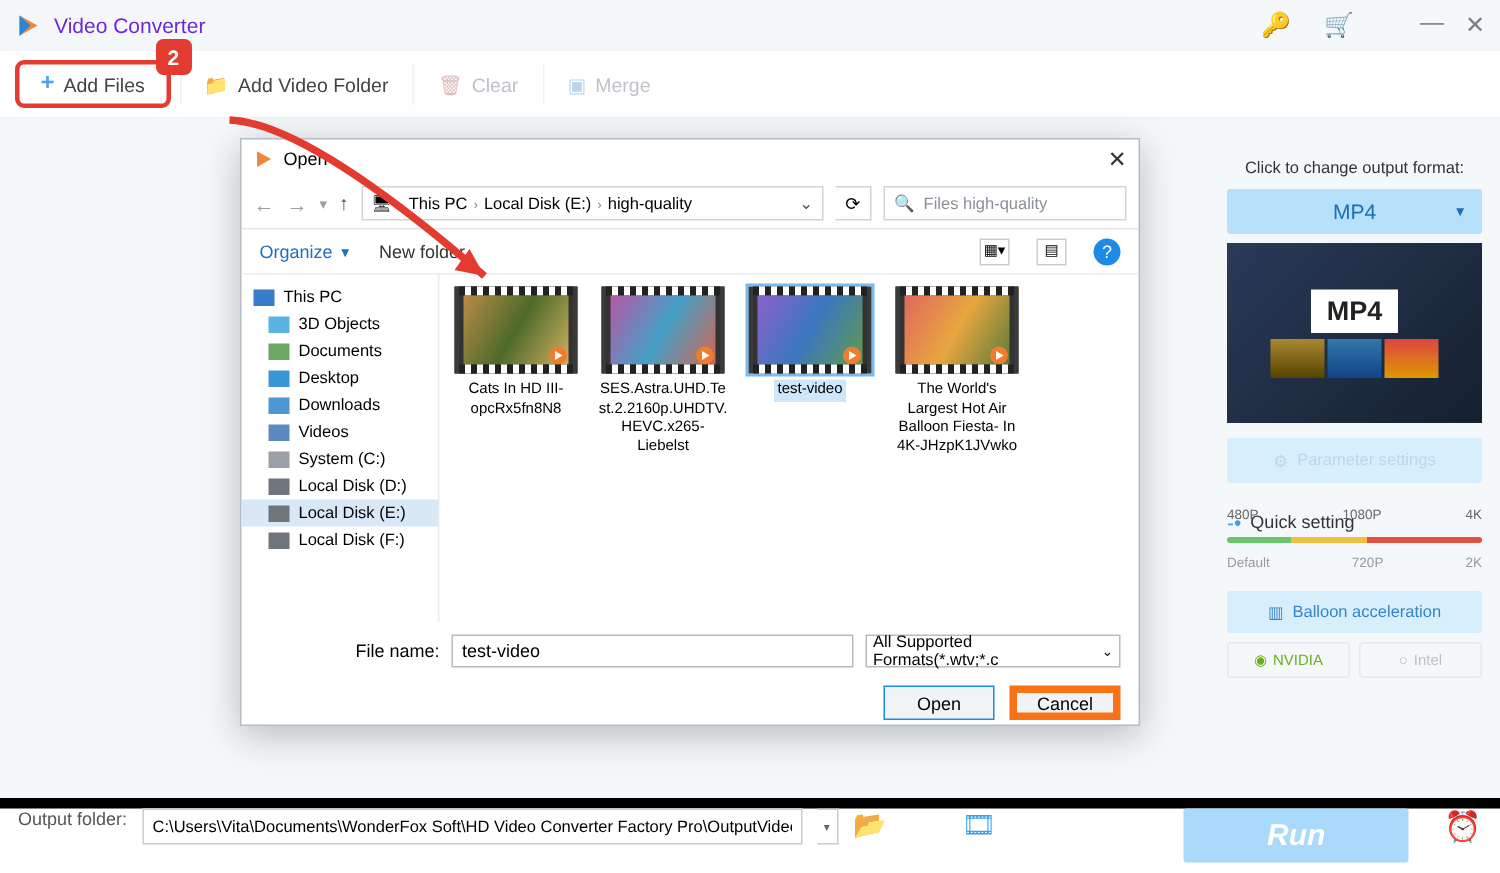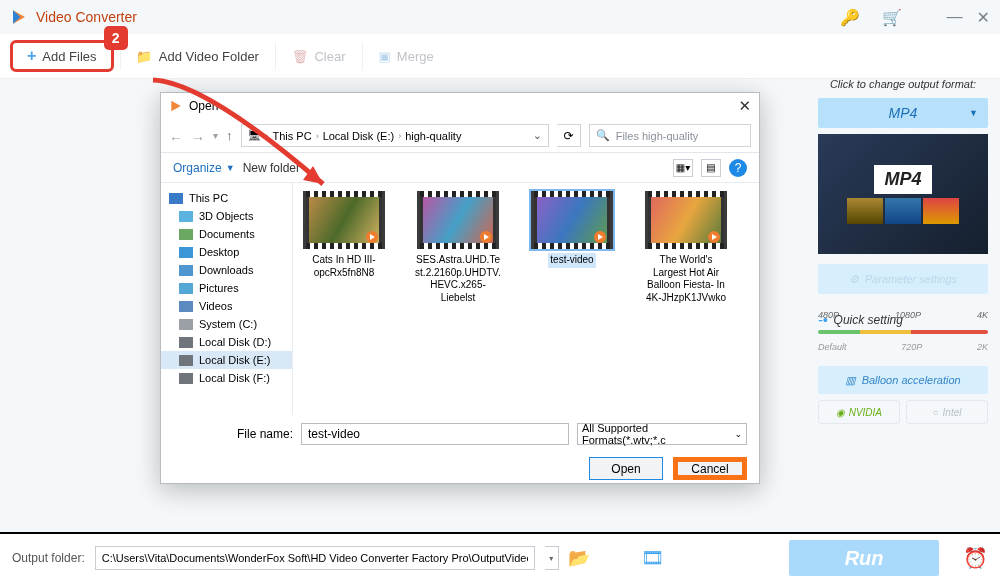--- a/index.html
+++ b/index.html
@@ -1,39 +1,39 @@
 <!DOCTYPE html>
 <html><head>
 <meta charset="utf-8">
 <style>
 * { box-sizing: border-box; margin: 0; padding: 0; font-family: "Segoe UI", Tahoma, sans-serif; }
 body { width: 1000px; height: 582px; background: #f5f8fa; overflow: hidden; position: relative; }
 
 
 .titlebar { height: 34px; display: flex; align-items: center; padding: 0 10px; background: #f5f8fa; }
 .logo-icon { width: 18px; height: 18px; margin-right: 8px; }
-.title-text { color: #c2410c; font-size: 14px; flex: 1; }
+.title-text { color: #6d28d9; font-size: 14px; flex: 1; }
 .title-icons { display: flex; gap: 22px; align-items: center; }
 .title-icons span { color: #e6b0b0; cursor: pointer; }
 .win-controls { display:flex; gap:14px; margin-left:22px;}
 .win-controls span{ color:#7b8088;}
 
 
 .toolbar { height: 45px; background: #fff; display: flex; align-items: center; padding: 0 10px; border-bottom:1px solid #eef1f4;}
 .tool-btn { display: flex; align-items: center; gap: 6px; font-size: 13px; color: #444; padding: 4px 10px; cursor: pointer; }
 .tool-btn.disabled { color: #bfc3c9; }
 .addfiles-wrap { position: relative; }
 .addfiles-red { border: 3px solid #e33b2f; border-radius: 6px; padding: 4px 14px; }
 .badge-2 { position: absolute; top: -14px; right: -14px; background: #e33b2f; color: #fff; width: 24px; height: 24px; border-radius: 5px; font-size: 14px; font-weight: 600; display: flex; align-items: center; justify-content: center; }
 .plus-ic{ color:#4AA3EE; font-weight:600; font-size:16px;}
 .folder-ic{ color:#f5b847;}
 .sep { width: 1px; height: 28px; background: #eef1f4; margin: 0 6px; }
 
 
-.rightpanel { position: absolute; right: 12px; top: 78px; width: 170px; font-style: italic; }
+.rightpanel { position: absolute; right: 12px; top: 106px; width: 170px; }
 .rp-title { font-size: 11px; color: #333; text-align: center; margin-bottom: 8px; }
 .format-sel { background: #b7e0fb; height: 30px; display: flex; align-items: center; justify-content: center; color: #1a6fb5; font-size: 14px; position: relative; border-radius:2px;}
 .format-sel::after { content: "▼"; position: absolute; right: 10px; font-size: 9px; color: #1a6fb5; }
 .format-thumb { height: 120px; background: linear-gradient(135deg,#2a3a58,#15202e); margin-top: 6px; display:flex; flex-direction:column; align-items:center; justify-content:center; gap:4px; position:relative; overflow:hidden;}
 .mp4-badge{background:#fff;color:#222;font-weight:800;font-size:18px;padding:4px 10px;}
 .film-strip{display:flex;gap:2px;}
 .film-strip div{width:36px;height:26px;}
 .fs1{background:linear-gradient(#a83,#540);}
 .fs2{background:linear-gradient(#37a,#148);}
 .fs3{background:linear-gradient(#d44,#d90);}
@@ -42,42 +42,42 @@
 .arrow-dot{color:#3aa0f0;font-size:14px;}
 .res-bar{margin-top:10px;height:4px;background:linear-gradient(90deg,#6bc46b 0%,#6bc46b 25%,#f0c03c 25%,#f0c03c 55%,#e25040 55%,#e25040 100%);border-radius:2px;position:relative;}
 .res-labels{display:flex;justify-content:space-between;font-size:9px;color:#666;margin-top:-18px;}
 .res-labels2{display:flex;justify-content:space-between;font-size:9px;color:#999;margin-top:8px;}
 .hw-btn{background:#d7effd;height:28px;display:flex;align-items:center;justify-content:center;gap:6px;font-size:11px;color:#3585c9;border-radius:2px;margin-top:14px;}
 .gpu-row{display:flex;gap:6px;margin-top:6px;}
 .gpu-box{flex:1;height:24px;border:1px solid #e4e8ec;border-radius:3px;display:flex;align-items:center;justify-content:center;font-size:10px;gap:4px;}
 .nv{color:#6ab019;} .intel{color:#bcc1c6;}
 
 
-.bottombar { position: absolute; bottom: 0; left: 0; right: 0; height: 50px; background: #fff; display: flex; align-items: center; padding: 0 12px; gap: 10px; border-top:2px solid #000000;}
+.bottombar { position: absolute; bottom: 0; left: 0; right: 0; height: 50px; background: #fff; display: flex; align-items: flex-start; padding: 0 12px; gap: 10px; border-top:7px solid #000000;}
 .of-label { font-size: 12px; color: #555; }
 .of-input { flex: 0 0 440px; height: 24px; border: 1px solid #c7cdd3; font-size: 11px; padding: 0 6px; }
 .of-dd{width:14px;height:24px;border:1px solid #c7cdd3;border-left:none;display:flex;align-items:center;justify-content:center;font-size:8px;color:#666;}
 .bb-icon{color:#3aa0f0;font-size:18px;}
 .run-btn { margin-left:auto; width: 150px; height: 36px; background: #a9d9fb; color: #fff; font-size: 20px; font-weight: 700; font-style: italic; display:flex;align-items:center;justify-content:center; border-radius:2px;}
 .alarm-ic{color:#3aa0f0;font-size:20px;margin-left:14px;}
 
 
 .dialog { position: absolute; left: 160px; top: 92px; width: 600px; height: 392px; background: #fff; border: 1px solid #b6bcc2; box-shadow: 0 6px 24px rgba(0,0,0,.25); }
 .dlg-titlebar{height:26px;display:flex;align-items:center;padding:0 8px;font-size:12px;}
 .dlg-titlebar .sp{flex:1;}
 .dlg-close{font-size:15px;color:#333;cursor:pointer;}
 .dlg-nav{height:34px;border-bottom:1px solid #e3e6ea;display:flex;align-items:center;padding:0 8px;gap:8px;font-size:12px;}
 .nav-ar{color:#9aa0a6;font-size:14px;}
 .nav-up{color:#555;font-size:13px;}
 .crumbs{flex:1;border:1px solid #cfd4d9;height:23px;display:flex;align-items:center;padding:0 6px;gap:4px;font-size:11px;}
 .crumbs .sep-c{color:#888;font-size:9px;}
 .crumbs .dd{margin-left:auto;color:#555;}
 .refresh{border:1px solid #cfd4d9;border-left:none;height:23px;width:24px;display:flex;align-items:center;justify-content:center;}
 .searchbox{border:1px solid #cfd4d9;height:23px;width:162px;display:flex;align-items:center;padding:0 6px;color:#8a9099;font-size:11px;gap:6px;}
-.dlg-toolbar{height:30px;border-bottom:1px solid #e9ecef;display:flex;align-items:center;padding:0 12px;gap:8px;font-size:12px;}
+.dlg-toolbar{height:30px;border-bottom:1px solid #e9ecef;display:flex;align-items:center;padding:0 12px;gap:18px;font-size:12px;}
 .org{color:#1e6fc0;display:flex;align-items:center;gap:4px;}
 .newf{color:#333;}
 .dlg-toolbar .sp{flex:1;}
 .view-ic{width:20px;height:18px;border:1px solid #c9ced3;display:inline-block;font-size:10px; text-align:center; line-height:16px;}
 .help-ic{width:18px;height:18px;border-radius:50%;background:#1e8ae6;color:#fff;font-size:12px;text-align:center;line-height:18px;}
 
 .dlg-body{display:flex;height:232px;}
 .tree{width:132px;border-right:1px solid #e9ecef;font-size:11px;padding-top:6px;overflow:hidden;}
 .tree-item{display:flex;align-items:center;gap:6px;padding:3px 6px 3px 18px;white-space:nowrap;}
 .tree-item.root{padding-left:8px;font-weight:400;}
@@ -87,21 +87,21 @@
 .ic-3d{background:#5bb3e0;}
 .ic-dk{background:#3b96d8;}
 .ic-doc{background:#6ba962;}
 .ic-dl{background:#4e97d1;}
 .ic-mu{background:#4e97d1;}
 .ic-pic{background:#55a8d6;}
 .ic-vid{background:#5a8ac0;}
 .ic-sys{background:#9aa0a6;}
 .ic-hdd{background:#6f757b;}
 
-.files{flex:1;display:flex;padding:8px 6px;gap:24px;align-items:flex-start;}
+.files{flex:1;display:flex;padding:8px 6px;gap:8px;align-items:flex-start;}
 .file{width:90px;text-align:center;font-size:10px;line-height:1.25;}
 .file.sel .thumb{outline:2px solid #7bb9ef;}
 .file.sel .fname{background:#cfe6fb;}
 .thumb{width:82px;height:58px;margin:0 auto 4px;position:relative;background:#333;border:3px solid #3a3a3a;}
 .thumb::before,.thumb::after{content:"";position:absolute;left:0;right:0;height:6px;background:repeating-linear-gradient(90deg,#222 0 4px,#fff 4px 8px);}
 .thumb::before{top:-3px;}.thumb::after{bottom:-3px;}
 .thumb .img{position:absolute;inset:3px;}
 .img1{background:linear-gradient(120deg,#b98b46,#4d6a2a,#d0b060);}
 .img2{background:linear-gradient(120deg,#b758a4,#44a0c7,#cf6550);}
 .img3{background:linear-gradient(120deg,#8a62c7,#3b77bf,#5f9b4d);}
@@ -287,24 +287,20 @@
             <span class="ti-ic ic-doc"></span>
             <span>Documents</span>
           </div>
           <div class="tree-item">
             <span class="ti-ic ic-dk"></span>
             <span>Desktop</span>
           </div>
           <div class="tree-item">
             <span class="ti-ic ic-dl"></span>
             <span>Downloads</span>
-          </div>
-          <div class="tree-item">
-            <span class="ti-ic ic-pic"></span>
-            <span>Pictures</span>
           </div>
           <div class="tree-item">
             <span class="ti-ic ic-vid"></span>
             <span>Videos</span>
           </div>
           <div class="tree-item">
             <span class="ti-ic ic-sys"></span>
             <span>System (C:)</span>
           </div>
           <div class="tree-item">

